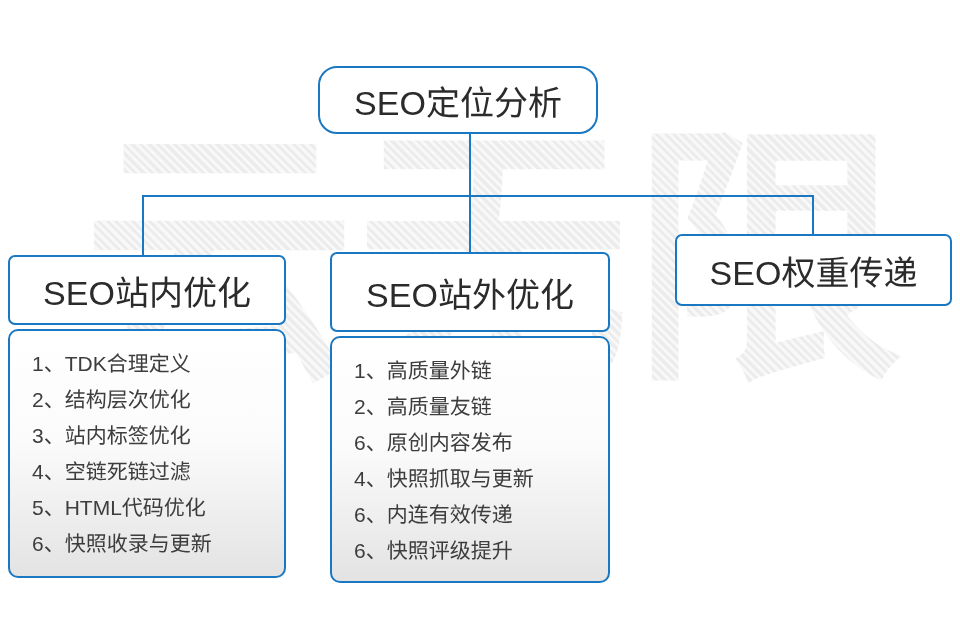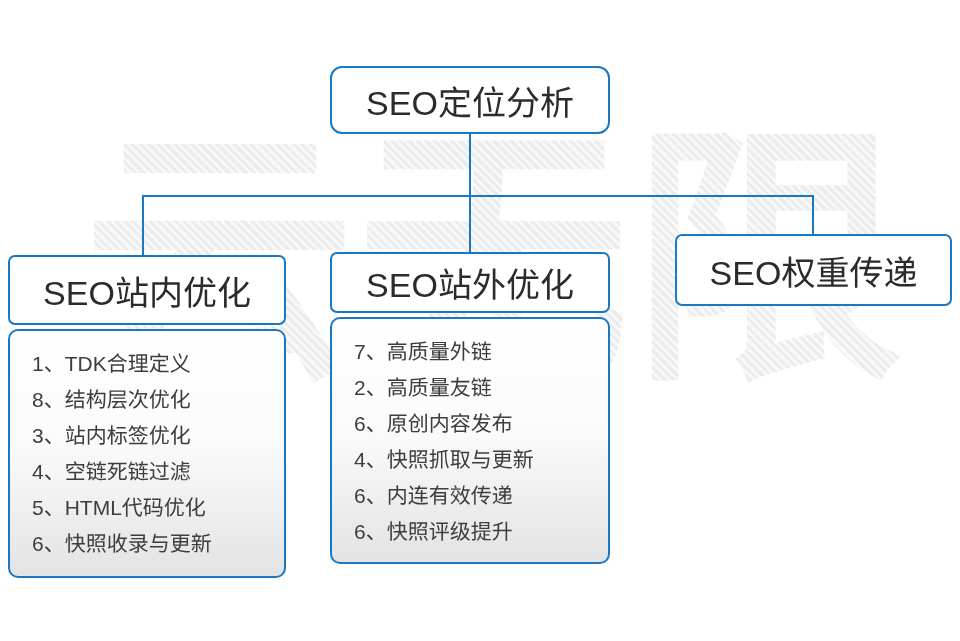--- a/index.html
+++ b/index.html
@@ -33,39 +33,39 @@
   
   .line{position:absolute;background:var(--accent);z-index:1;}
   .line.v1{left:469px;top:134px;width:2px;height:62px;}
   .line.h1{left:142px;top:195px;width:672px;height:2px;}
   .line.vl{left:142px;top:195px;width:2px;height:60px;}
   .line.vm{left:469px;top:195px;width:2px;height:58px;}
   .line.vr{left:812px;top:195px;width:2px;height:56px;}
 
   
   .top-box{
-    position:absolute;left:330px;top:66px;width:280px;height:68px;z-index:2;
-    background:#ffffff;border:2px solid var(--accent);border-radius:12px;
+    position:absolute;left:318px;top:66px;width:280px;height:68px;z-index:2;
+    background:#ffffff;border:2px solid var(--accent);border-radius:19px;
     display:flex;align-items:center;justify-content:center;
     font-size:34px;color:var(--ink);
   }
 
   
   .column{position:absolute;z-index:2;}
   .column.col1{left:8px;  top:255px;width:278px;}
   .column.col2{left:330px;top:252px;width:280px;}
   .column.col3{left:675px;top:234px;width:277px;}
 
   .col-header{
     background:#ffffff;border:2px solid var(--accent);border-radius:7px;
     display:flex;align-items:center;justify-content:center;
     font-size:34px;color:var(--ink);
   }
   .col1 .col-header{height:70px;text-align:center;}
-  .col2 .col-header{height:61px;}
+  .col2 .col-header{height:80px;}
   .col3 .col-header{height:72px;}
 
   .col-list{
     margin-top:4px;
     border:2px solid var(--accent);border-radius:10px;
     background:linear-gradient(180deg,#ffffff 0%,#fbfbfb 45%,#e3e3e3 100%);
     padding:15px 10px 0 22px;
   }
   .col1 .col-list{height:249px;}
   .col2 .col-list{height:247px;}
@@ -92,34 +92,34 @@
   <div class="top-box">
     <span>SEO定位分析</span>
   </div>
 
   <div class="column col1">
     <div class="col-header">
       <span>SEO站内优化</span>
     </div>
     <div class="col-list">
       <div class="list-item">1、TDK合理定义</div>
-      <div class="list-item">8、结构层次优化</div>
+      <div class="list-item">2、结构层次优化</div>
       <div class="list-item">3、站内标签优化</div>
       <div class="list-item">4、空链死链过滤</div>
       <div class="list-item">5、HTML代码优化</div>
       <div class="list-item">6、快照收录与更新</div>
     </div>
   </div>
 
   <div class="column col2">
     <div class="col-header">
       <span>SEO站外优化</span>
     </div>
     <div class="col-list">
-      <div class="list-item">7、高质量外链</div>
+      <div class="list-item">1、高质量外链</div>
       <div class="list-item">2、高质量友链</div>
       <div class="list-item">6、原创内容发布</div>
       <div class="list-item">4、快照抓取与更新</div>
       <div class="list-item">6、内连有效传递</div>
       <div class="list-item">6、快照评级提升</div>
     </div>
   </div>
 
   <div class="column col3">
     <div class="col-header">

